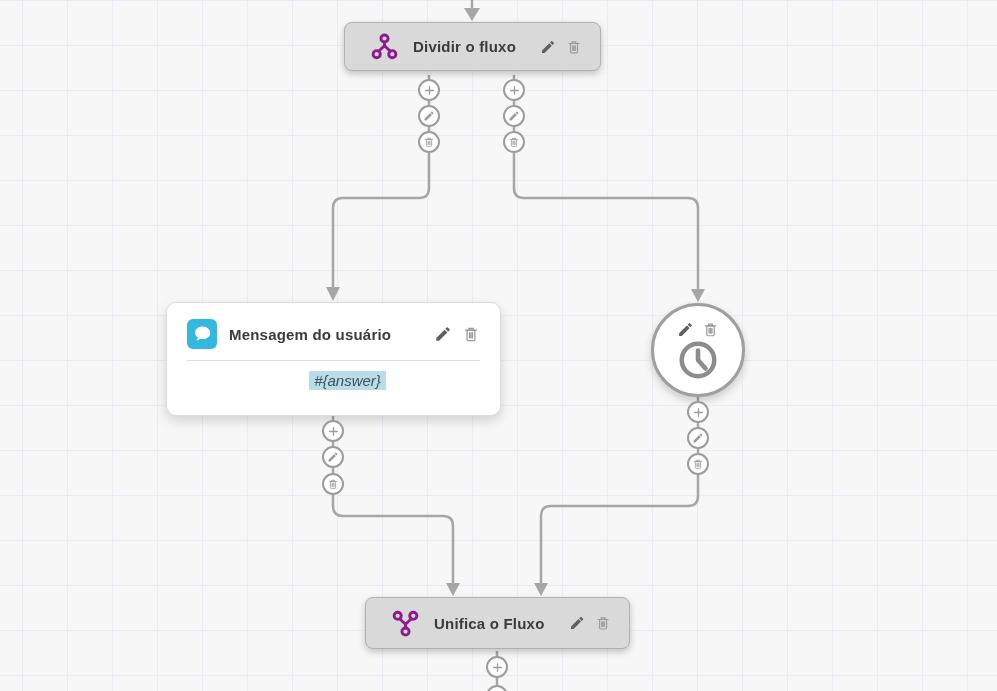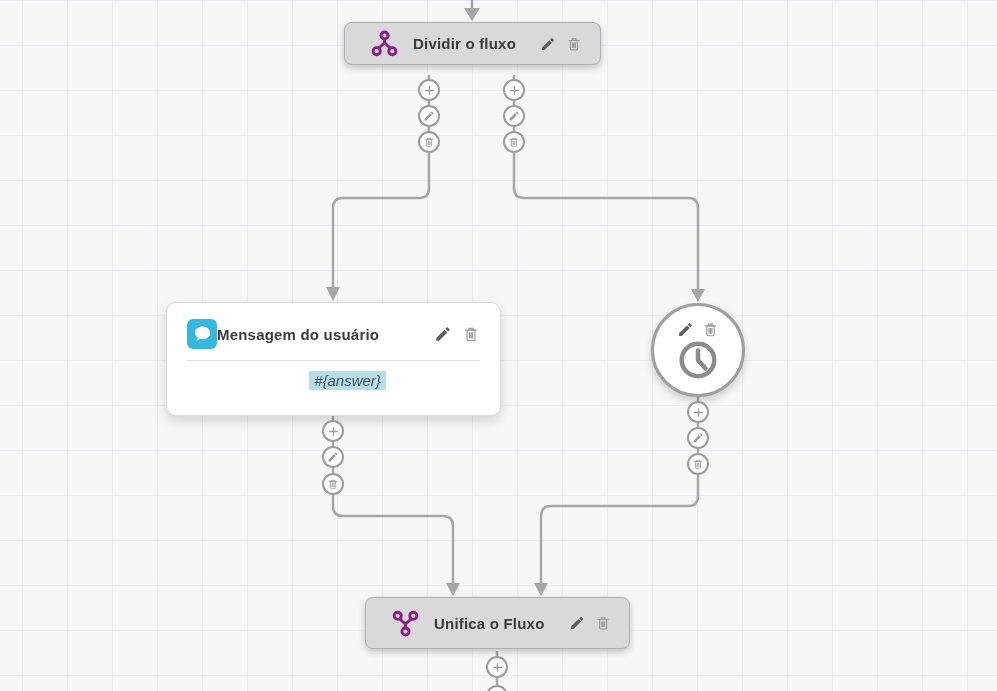--- a/index.html
+++ b/index.html
@@ -12,38 +12,38 @@
       linear-gradient(to bottom,#e9ecf2 1px,transparent 1px);
     background-size:45px 45px;
     background-position:22px 0;
   }
   .connector-layer{position:absolute;left:0;top:0;width:997px;height:691px;pointer-events:none;}
   .connector-layer path{stroke:#a6a6a6;stroke-width:2.5;fill:none;}
   .connector-layer polygon{fill:#a6a6a6;stroke:none;}
 
   
   .node-gray{
-    position:absolute;height:43px;box-sizing:border-box;
+    position:absolute;height:49px;box-sizing:border-box;
     background:#d9d9d9;border:1px solid #b1b1b1;border-radius:8px;
     box-shadow:0 3px 7px rgba(0,0,0,.22);
     display:flex;align-items:center;padding:0 18px 0 26px;
   }
   .node-title{font-size:15px;font-weight:bold;color:#3b3b3b;margin-left:15px;letter-spacing:.2px;white-space:nowrap;}
   .spacer{flex:1;min-width:24px;}
   .icon-edit{color:#5f5f5f;width:18px;height:18px;cursor:pointer;}
   .icon-trash{color:#9a9a9a;width:18px;height:18px;margin-left:10px;cursor:pointer;}
 
   
   .node-card{
     position:absolute;left:166px;top:302px;width:335px;height:114px;box-sizing:border-box;
     background:#ffffff;border:1px solid #dcdcdc;border-radius:10px;
     box-shadow:0 5px 12px rgba(0,0,0,.15);
   }
   .card-header{display:flex;align-items:center;padding:16px 20px 11px 20px;}
-  .card-header .node-title{margin-left:0;font-size:15px;}
+  .card-header .node-title{margin-left:12px;font-size:15px;}
   .card-divider{border:none;border-top:1px solid #dedede;margin:0 20px;}
   .card-body{text-align:center;padding-top:11px;margin-left:28px;}
   .var-highlight{
     font-style:italic;font-size:15px;color:#3f5059;
     background:#b9dce9;padding:1px 5px;border-radius:1px;
   }
 
   
   .node-circle{
     position:absolute;left:651px;top:303px;width:94px;height:94px;box-sizing:border-box;

